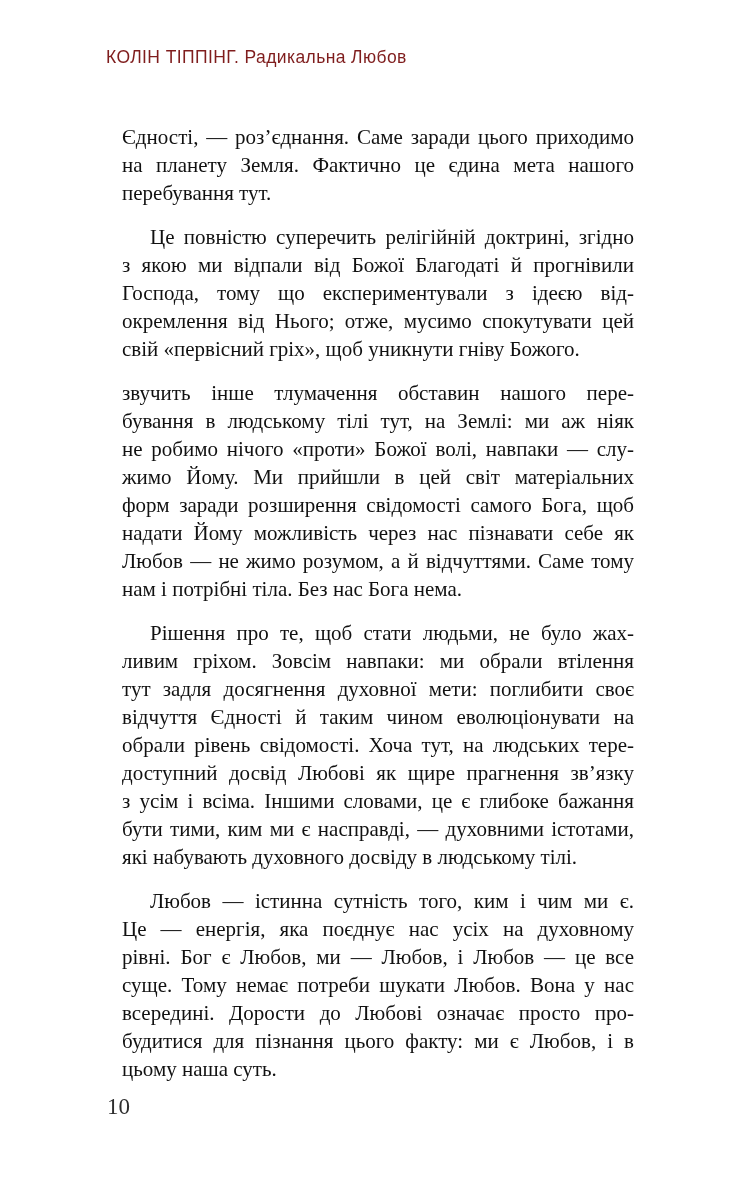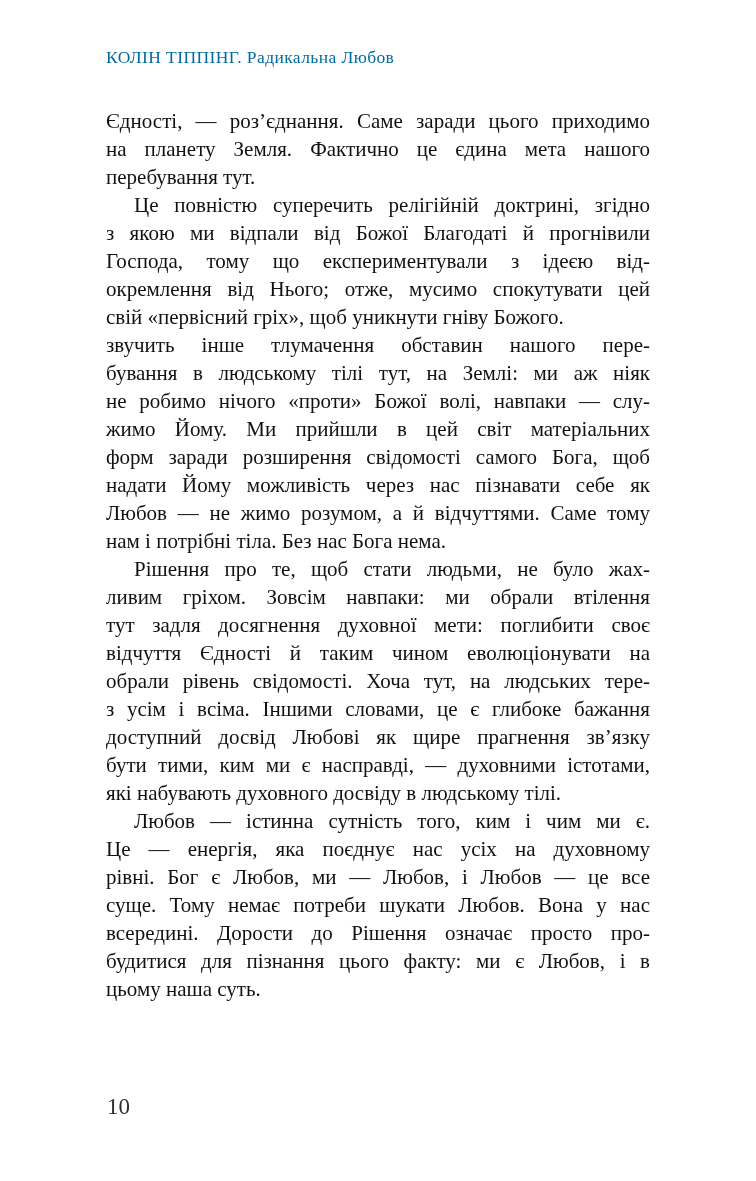--- a/index.html
+++ b/index.html
@@ -12,38 +12,38 @@
     width: 756px;
     height: 1181px;
     background: #ffffff;
     overflow: hidden;
     font-family: "Liberation Serif", serif;
   }
   .running-header {
     position: absolute;
     left: 106px;
     top: 47px;
-    font-family: Liberation Serif, serif;
+    font-family: Liberation Sans, sans-serif;
     font-size: 17.5px;
     font-weight: 400;
     letter-spacing: 0.4px;
-    color: #0369a1;
+    color: #7f1d1d;
     white-space: nowrap;
   }
   .body-text {
     position: absolute;
     left: 106px;
     top: 107px;
     width: 544px;
     color: #111111;
     font-size: 21px;
     line-height: 28px;
   }
   .para {
-    margin: 0;
+    margin: 16px;
     padding: 0;
   }
   .line {
     display: block;
     text-align: justify;
     text-align-last: justify;
     white-space: normal;
   }
   .line.last {
     text-align-last: left;
@@ -88,30 +88,30 @@
         <span class="line">надати Йому можливість через нас пізнавати себе як</span>
         <span class="line">Любов — не жимо розумом, а й відчуттями. Саме тому</span>
         <span class="line last">нам і потрібні тіла. Без нас Бога нема.</span>
       </p>
       <p class="para">
         <span class="line first-indent">Рішення про те, щоб стати людьми, не було жах-</span>
         <span class="line">ливим гріхом. Зовсім навпаки: ми обрали втілення</span>
         <span class="line">тут задля досягнення духовної мети: поглибити своє</span>
         <span class="line">відчуття Єдності й таким чином еволюціонувати на</span>
         <span class="line">обрали рівень свідомості. Хоча тут, на людських тере-</span>
+        <span class="line">доступний досвід Любові як щире прагнення зв’язку</span>
         <span class="line">з усім і всіма. Іншими словами, це є глибоке бажання</span>
-        <span class="line">доступний досвід Любові як щире прагнення зв’язку</span>
         <span class="line">бути тими, ким ми є насправді, — духовними істотами,</span>
         <span class="line last">які набувають духовного досвіду в людському тілі.</span>
       </p>
       <p class="para">
         <span class="line first-indent">Любов — істинна сутність того, ким і чим ми є.</span>
         <span class="line">Це — енергія, яка поєднує нас усіх на духовному</span>
         <span class="line">рівні. Бог є Любов, ми — Любов, і Любов — це все</span>
         <span class="line">суще. Тому немає потреби шукати Любов. Вона у нас</span>
-        <span class="line">всередині. Дорости до Рішення означає просто про-</span>
+        <span class="line">всередині. Дорости до Любові означає просто про-</span>
         <span class="line">будитися для пізнання цього факту: ми є Любов, і в</span>
         <span class="line last">цьому наша суть.</span>
       </p>
     </div>
 
   <div class="page-number">10</div>
 </div>
 
 </body></html>

